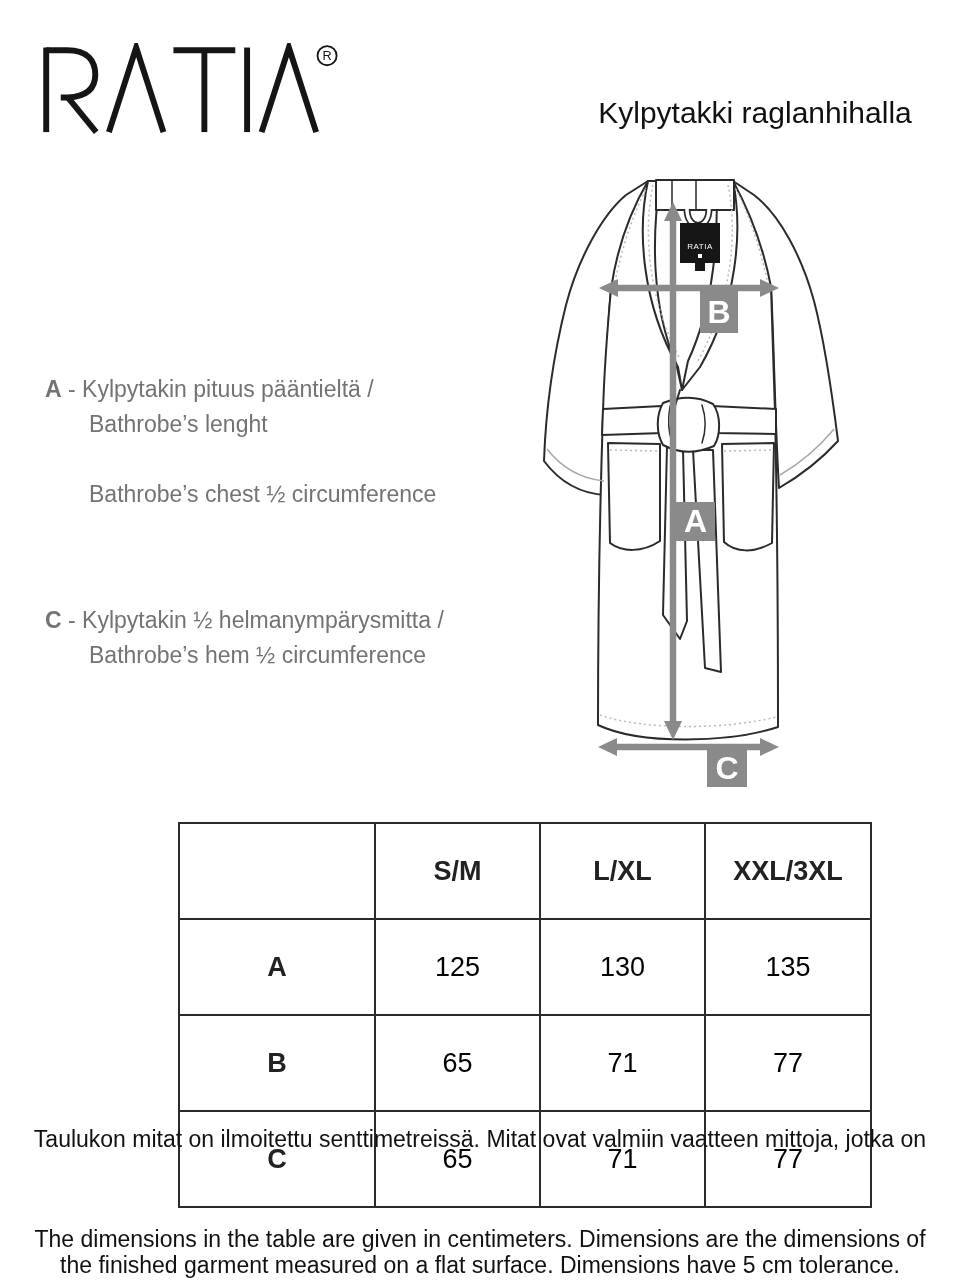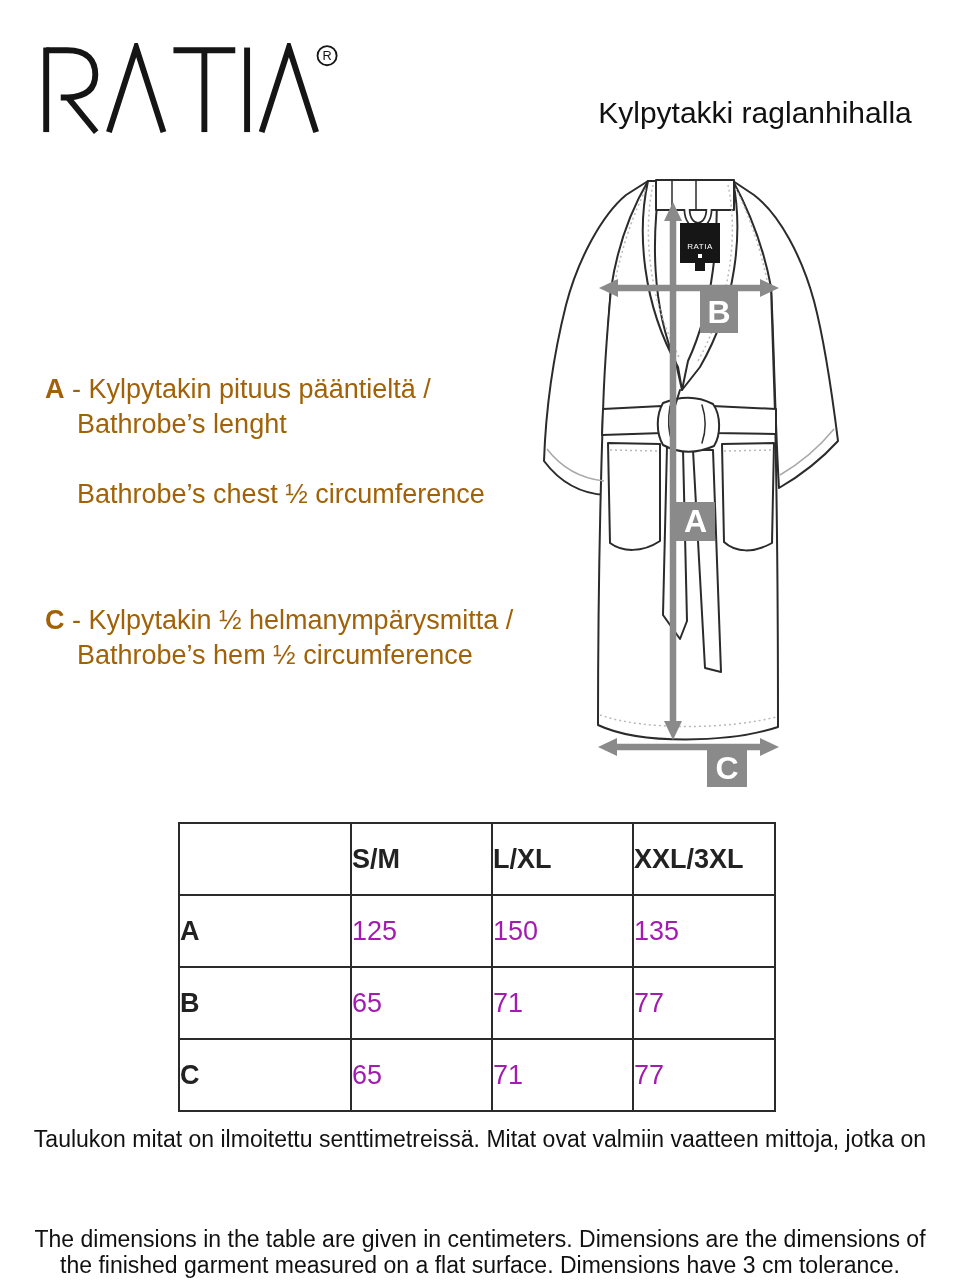--- a/index.html
+++ b/index.html
@@ -4,35 +4,35 @@
 <style>
   html,body{margin:0;padding:0;background:#ffffff;}
   #page{position:relative;width:960px;height:1280px;background:#ffffff;overflow:hidden;
         font-family:"Liberation Sans", sans-serif;color:#1a1a1a;}
   .abs{position:absolute;}
 
   
   #title{left:540px;top:96px;width:430px;text-align:center;font-size:30px;color:#111;}
 
   
-  .measure{left:45px;font-size:27px;line-height:35px;color:#a16207;}
+  .measure{left:45px;font-size:23px;line-height:35px;color:#737373;}
   .m-letter{font-weight:bold;}
-  .m-line2{margin-left:32px;}
+  .m-line2{margin-left:44px;}
 
   
   #size-table{left:178px;top:822px;border-collapse:collapse;table-layout:fixed;}
-  #size-table td,#size-table th{border:2px solid #2b2b2b;height:70px;padding:0;
-      text-align:left;vertical-align:middle;font-size:27px;background:#fff;}
+  #size-table td,#size-table th{border:2px solid #2b2b2b;height:70px;padding:12px;
+      text-align:center;vertical-align:middle;font-size:27px;background:#fff;}
   #size-table .c0{width:170px;}
   #size-table .c1{width:139px;}
   #size-table .c2{width:139px;}
   #size-table .c3{width:140px;}
   #size-table th{font-weight:bold;color:#222;}
   #size-table .rowlabel{font-weight:bold;color:#222;}
-  #size-table .val{color:#a21caf;font-weight:normal;}
+  #size-table .val{color:#000000;font-weight:normal;}
 
   
   .footnote{left:30px;width:900px;text-align:center;font-size:23px;line-height:26px;color:#111;}
 
   svg text{font-family:"Liberation Sans", sans-serif;}
 </style>
 </head>
 <body>
 
 <div id="page">
@@ -168,21 +168,21 @@
     <tbody>
         <tr>
       <th class="c0"></th>
       <th class="c1">S/M</th>
       <th class="c2">L/XL</th>
       <th class="c3">XXL/3XL</th>
     </tr>
     <tr>
       <td class="rowlabel">A</td>
       <td class="val">125</td>
-      <td class="val">150</td>
+      <td class="val">130</td>
       <td class="val">135</td>
     </tr>
     <tr>
       <td class="rowlabel">B</td>
       <td class="val">65</td>
       <td class="val">71</td>
       <td class="val">77</td>
     </tr>
     <tr>
       <td class="rowlabel">C</td>
@@ -191,16 +191,16 @@
       <td class="val">77</td>
     </tr>
   </tbody>
     </table>
 
   <div class="abs footnote" style="top:1126px">
     <div>Taulukon mitat on ilmoitettu senttimetreissä. Mitat ovat valmiin vaatteen mittoja, jotka on</div>
   </div>
   <div class="abs footnote" style="top:1226px">
     <div>The dimensions in the table are given in centimeters. Dimensions are the dimensions of</div>
-    <div>the finished garment measured on a flat surface. Dimensions have 3 cm tolerance.</div>
+    <div>the finished garment measured on a flat surface. Dimensions have 5 cm tolerance.</div>
   </div>
 
 </div>
 
 </body></html>

